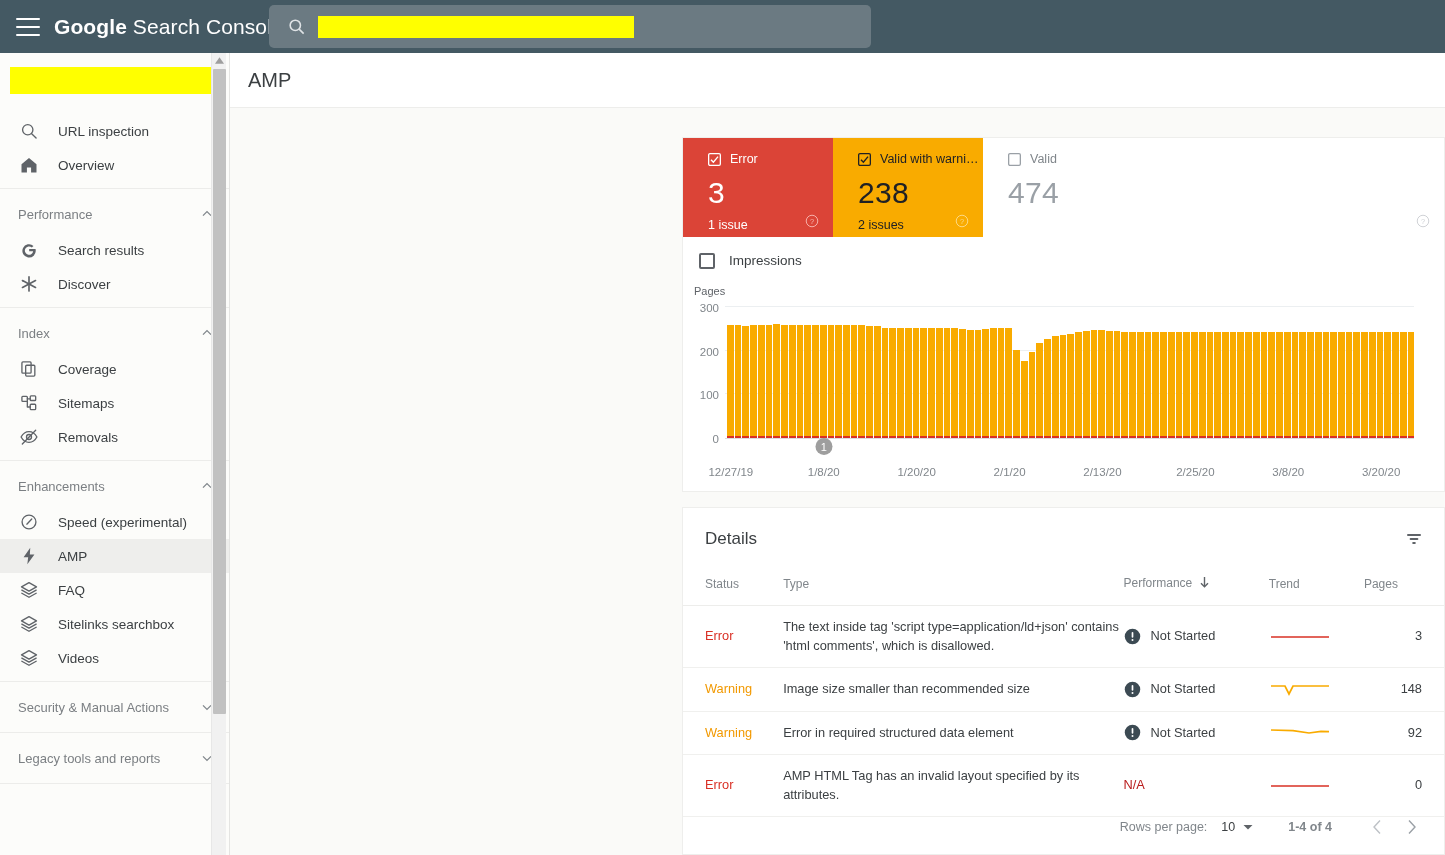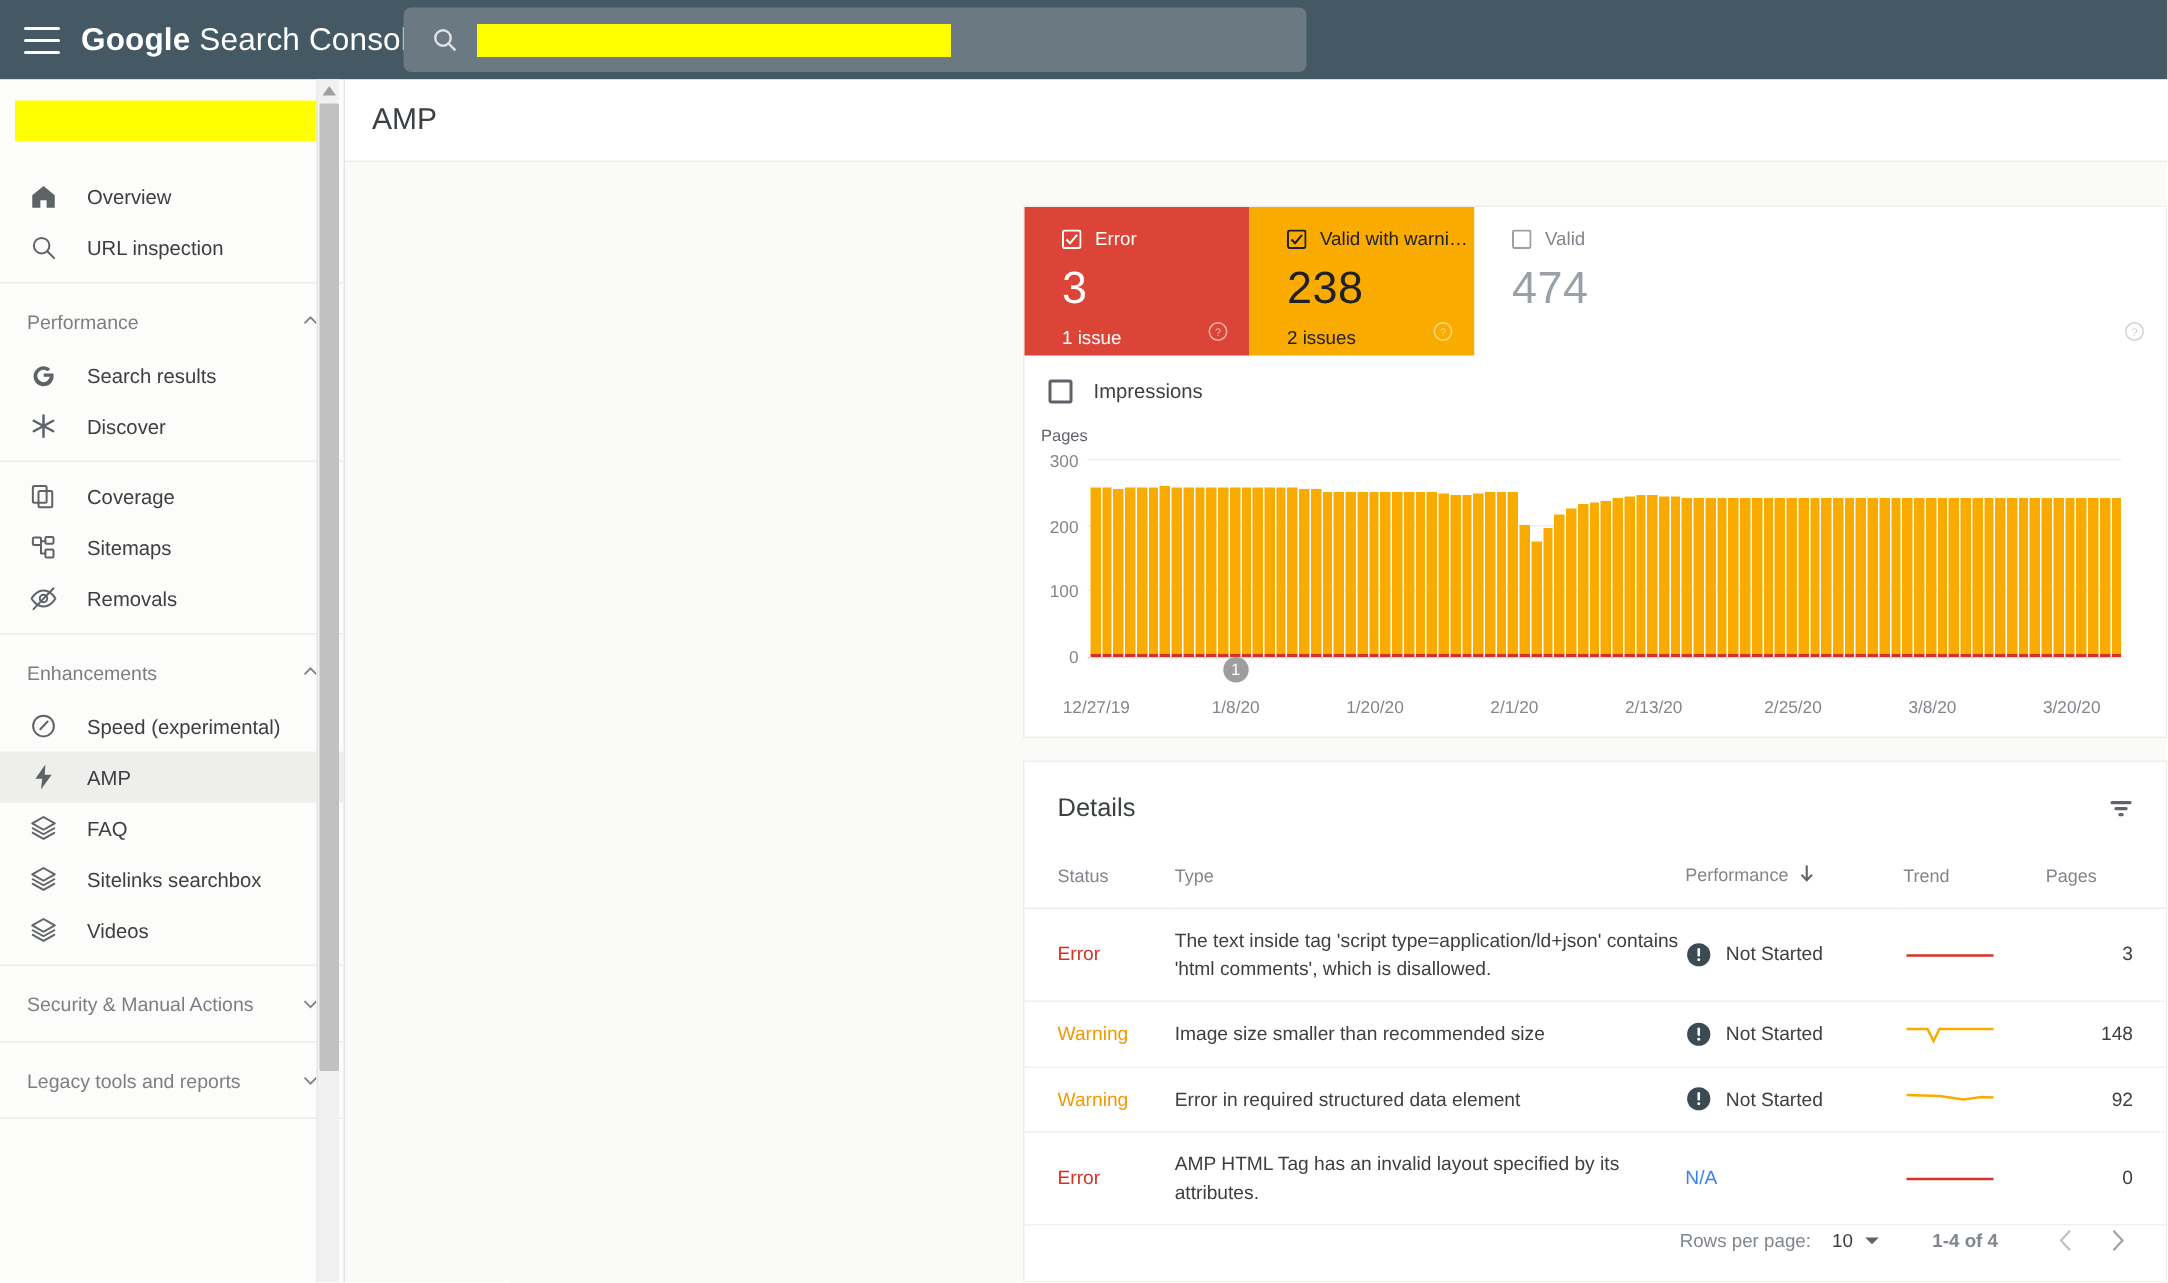--- a/index.html
+++ b/index.html
@@ -206,21 +206,21 @@
   .col-valid  { width: 145px; }
   .col-trend  { width: 95px; }
   .col-pages  { width: 80px; text-align: right; padding-right: 22px !important; }
   th.col-status { padding-left: 22px; }
   th.col-pages  { text-align: right; padding-right: 22px; }
 
   .st-error   { color: #d93025; }
   .st-warning { color: #f29900; }
   .v-cell { display: flex; align-items: center; gap: 10px; }
   .v-ico { width: 17px; height: 17px; flex: 0 0 17px; }
-  .v-na { color: #3b82f6; }
+  .v-na { color: #b91c1c; }
   .spark { width: 62px; height: 14px; display: block; }
   .sort-arrow { display: inline-block; margin-left: 7px; vertical-align: -1px; }
 
   #details-foot {
     position: absolute; bottom: 0; left: 0; right: 0; height: 54px;
     display: flex; align-items: center; justify-content: flex-end;
     padding-right: 16px; gap: 0; font-size: 12.5px; color: #80868b;
   }
   #rpp-label { margin-right: 14px; }
   #rpp-value { color: #3c4043; margin-right: 7px; }
@@ -255,33 +255,33 @@
 
   <div id="sidebar">
     <div id="property-selector">
       <div id="property-box"></div>
     </div>
     <div id="nav">
         <div class="nav-section">
           <div class="nav-item">
             <span class="ico">
               <svg width="20" height="20" viewBox="0 0 24 24">
-                <path d="M3 11 L12 3.5 L21 11 V21 H14.5 V15 H9.5 V21 H3 Z" fill="#5f6368"></path>
-              </svg>
-            </span>
-            <span class="lbl">Overview</span>
-          </div>
-          <div class="nav-item">
-            <span class="ico">
-              <svg width="20" height="20" viewBox="0 0 24 24">
                 <circle cx="10.5" cy="10.5" r="6.2" fill="none" stroke="#5f6368" stroke-width="1.6" stroke-linecap="round" stroke-linejoin="round"></circle>
                 <line x1="15.2" y1="15.2" x2="20.5" y2="20.5" fill="none" stroke="#5f6368" stroke-width="1.6" stroke-linecap="round" stroke-linejoin="round"></line>
               </svg>
             </span>
             <span class="lbl">URL inspection</span>
+          </div>
+          <div class="nav-item">
+            <span class="ico">
+              <svg width="20" height="20" viewBox="0 0 24 24">
+                <path d="M3 11 L12 3.5 L21 11 V21 H14.5 V15 H9.5 V21 H3 Z" fill="#5f6368"></path>
+              </svg>
+            </span>
+            <span class="lbl">Overview</span>
           </div>
         </div>
         <div class="nav-section">
           <div class="nav-group">
             <span>Performance</span>
             <span class="chev">
               <svg width="12" height="12" viewBox="0 0 12 12" fill="none" stroke="#80868b" stroke-width="1.3">
                 <polyline points="2,7.6 6,3.6 10,7.6"></polyline>
               </svg>
             </span>
@@ -301,20 +301,28 @@
                   <line x1="12" y1="3.5" x2="12" y2="20.5"></line>
                   <line x1="4.2" y1="7.8" x2="19.8" y2="16.2"></line>
                   <line x1="4.2" y1="16.2" x2="19.8" y2="7.8"></line>
                 </g>
               </svg>
             </span>
             <span class="lbl">Discover</span>
           </div>
         </div>
         <div class="nav-section">
+          <div class="nav-group">
+            <span>Index</span>
+            <span class="chev">
+              <svg width="12" height="12" viewBox="0 0 12 12" fill="none" stroke="#80868b" stroke-width="1.3">
+                <polyline points="2,7.6 6,3.6 10,7.6"></polyline>
+              </svg>
+            </span>
+          </div>
           <div class="nav-item">
             <span class="ico">
               <svg width="20" height="20" viewBox="0 0 24 24">
                 <rect x="3.5" y="3.5" width="11" height="13.5" rx="1.2" fill="none" stroke="#5f6368" stroke-width="1.6" stroke-linecap="round" stroke-linejoin="round"></rect>
                 <rect x="8" y="7.5" width="11" height="13" rx="1.2" fill="none" stroke="#5f6368" stroke-width="1.6" stroke-linecap="round" stroke-linejoin="round"></rect>
               </svg>
             </span>
             <span class="lbl">Coverage</span>
           </div>
           <div class="nav-item">

